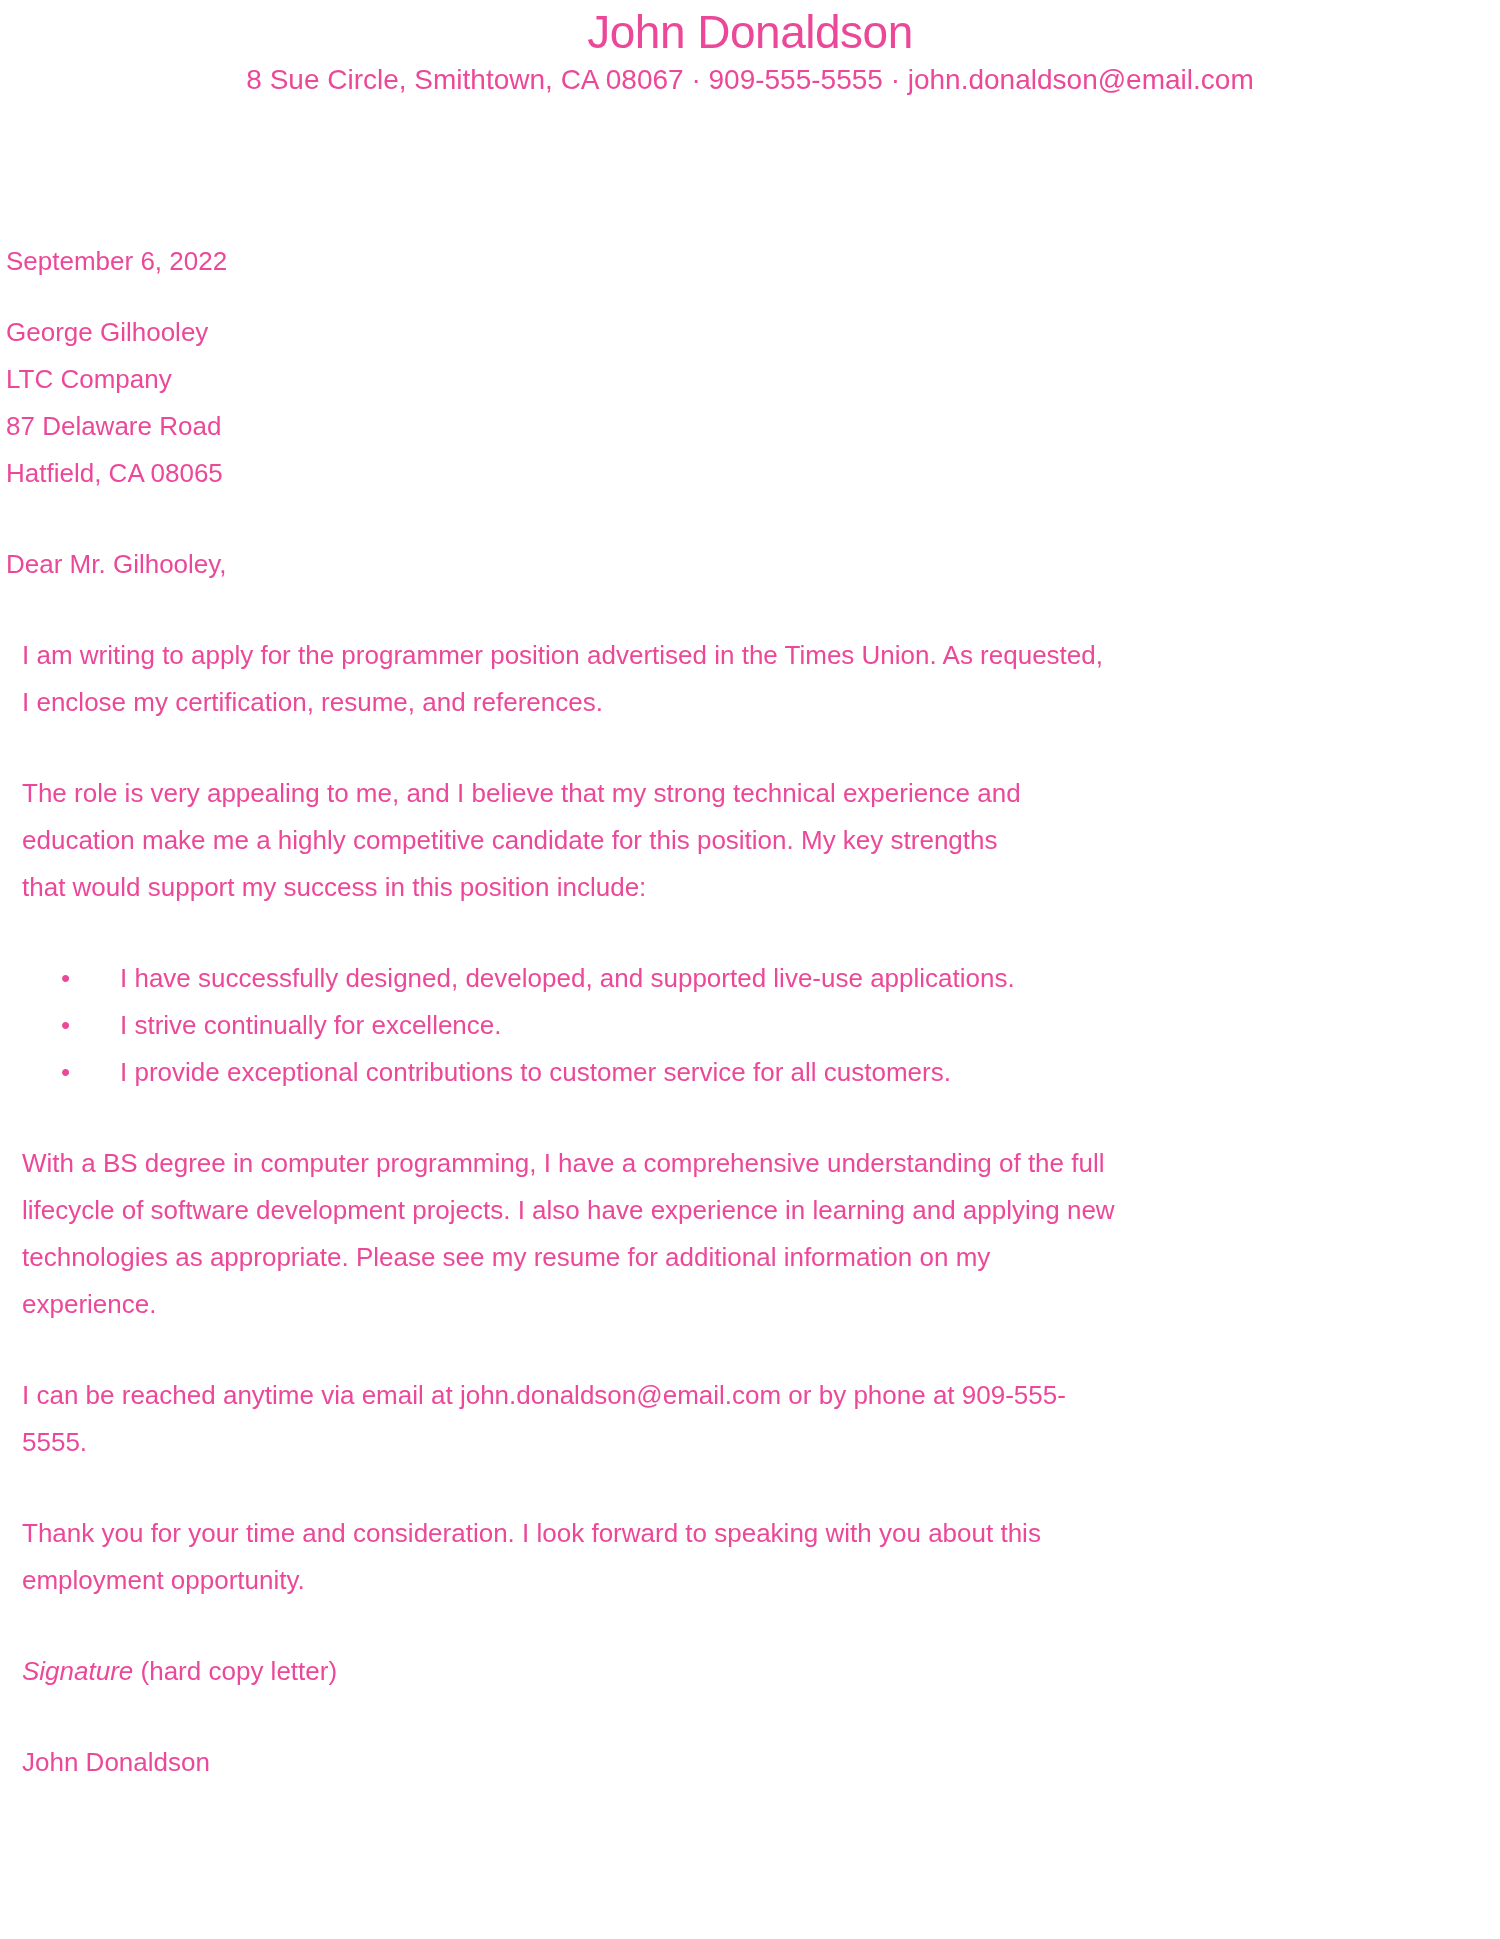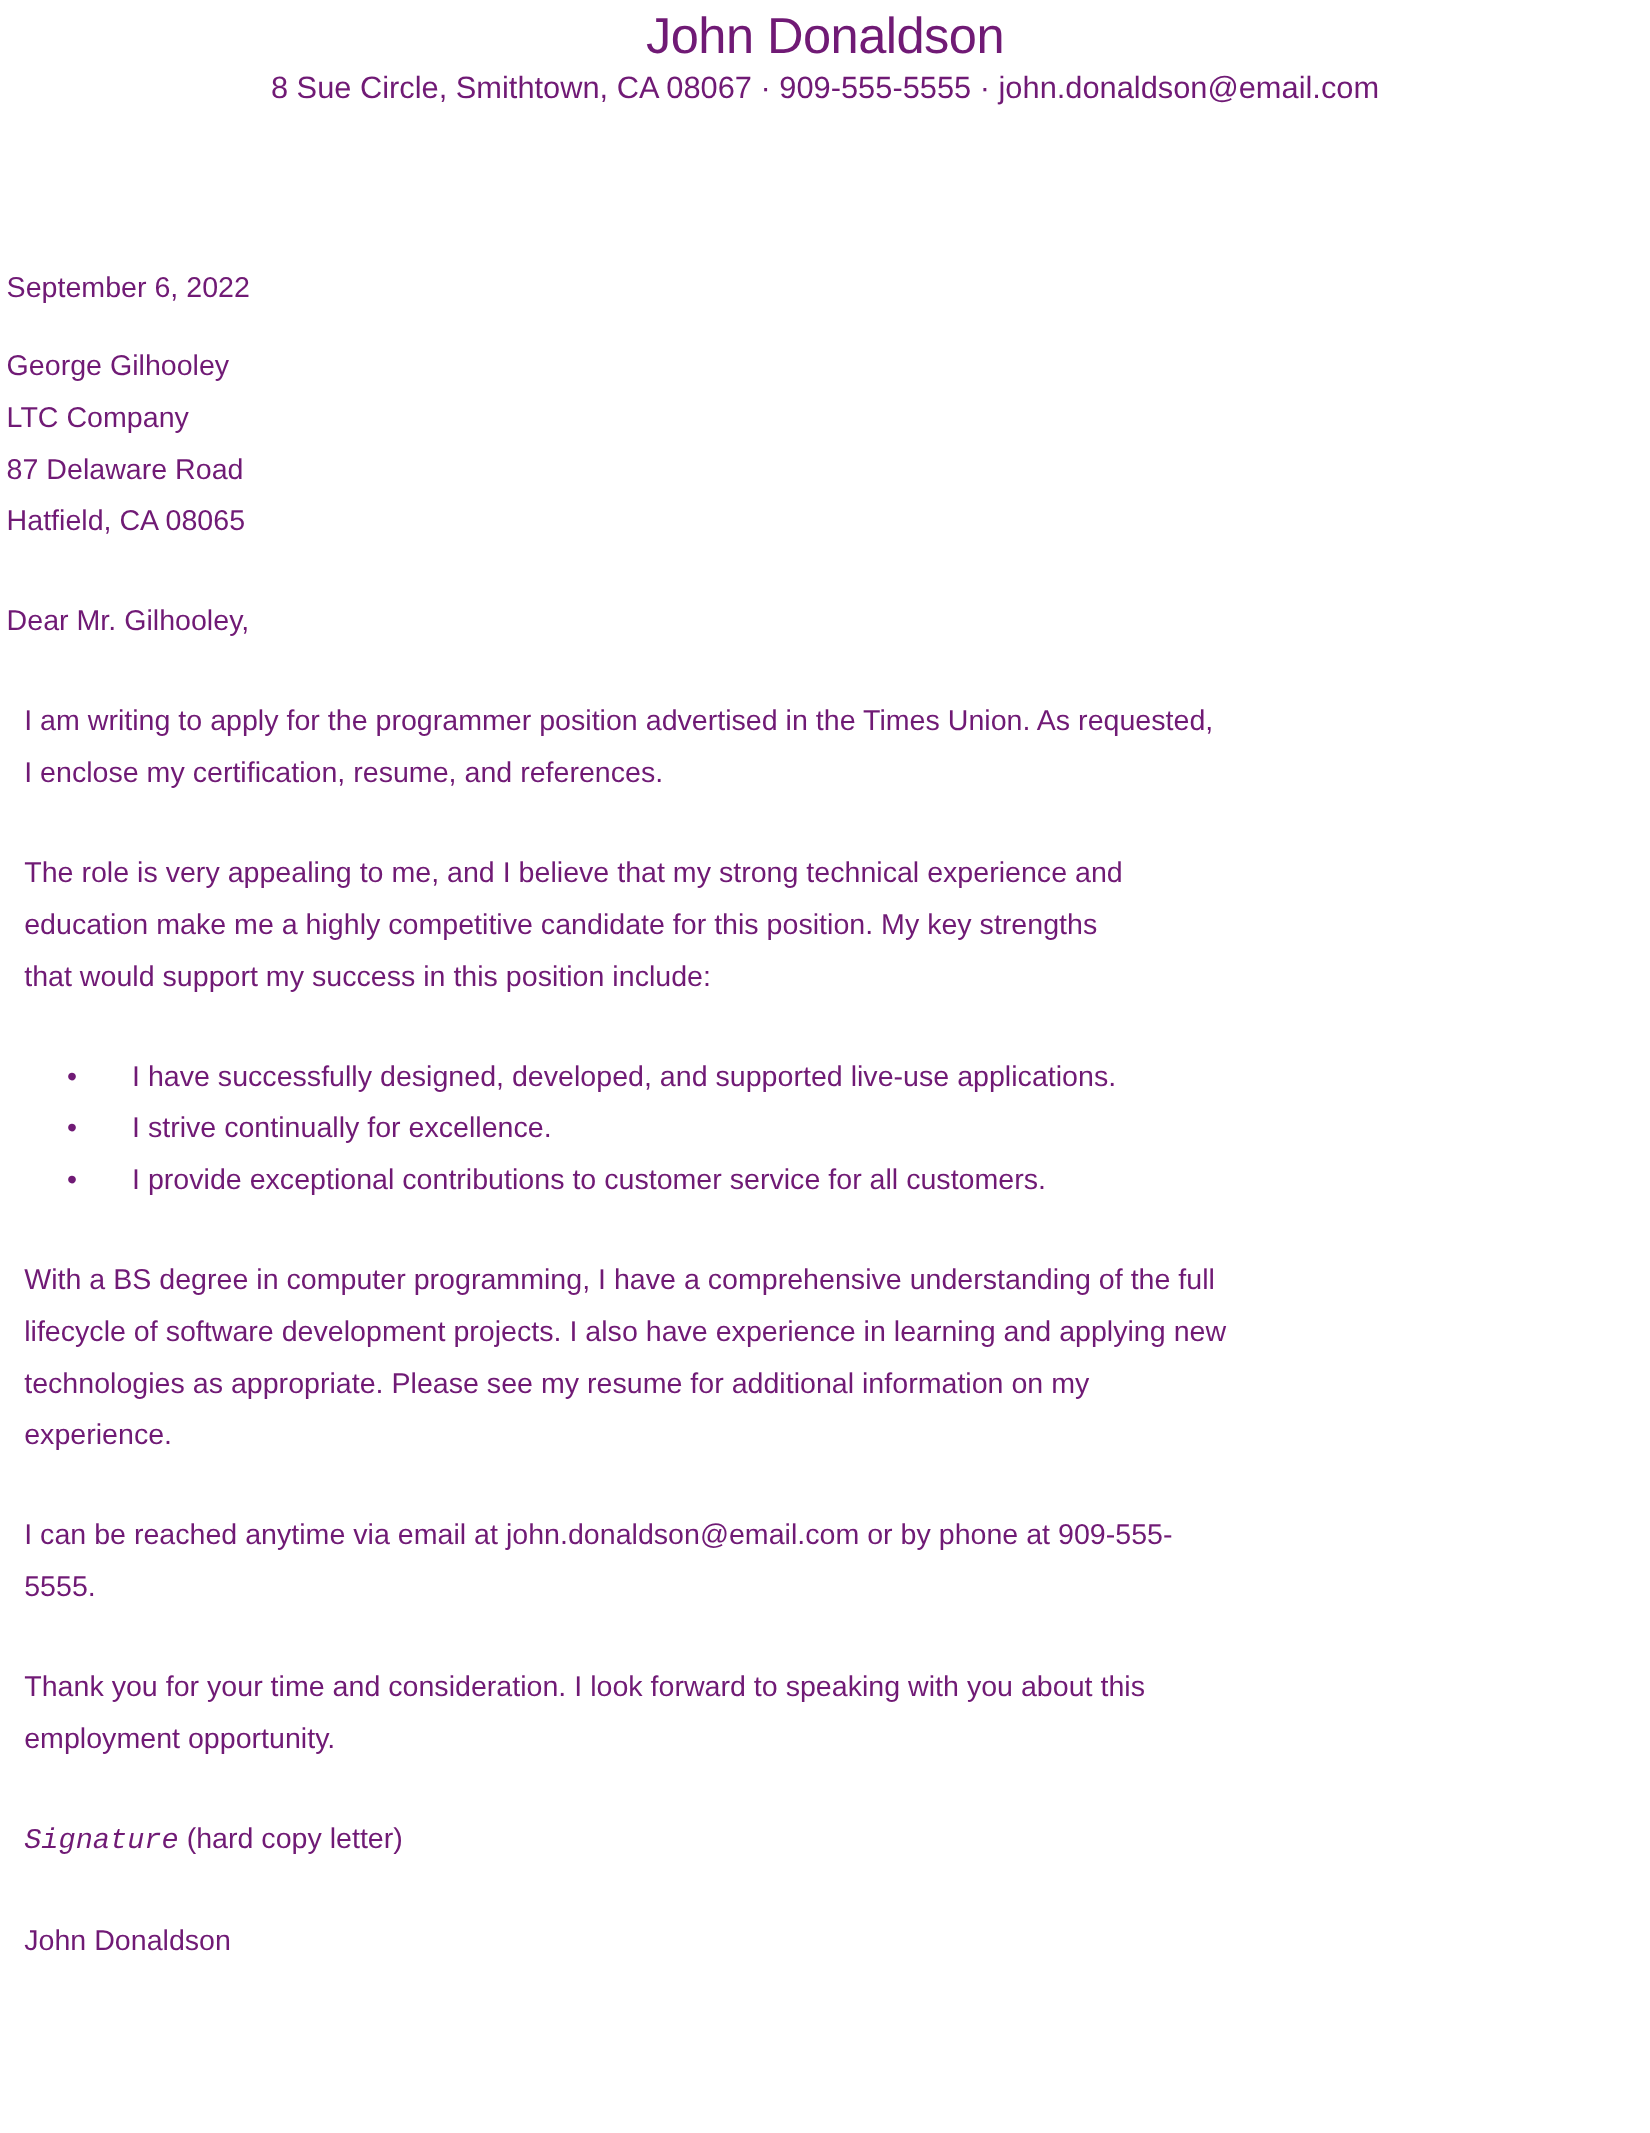--- a/index.html
+++ b/index.html
@@ -66,27 +66,26 @@
     white-space: nowrap;
   }
   ul.bullets li::before {
     content: "\2022";
     position: absolute;
     left: 55px;
     top: 0;
   }
   .italic {
     font-style: italic;
-    font-family: Liberation Mono, monospace;
   }
 </style>
 </head>
 <body>
 
-<div class="page" style="background: rgb(255, 255, 255); color: #701a75;">
+<div class="page" style="background: rgb(255, 255, 255); color: #ec4899;">
   <div class="letter-header">
     <div class="sender-name">John Donaldson</div>
     <div class="sender-contact">8 Sue Circle, Smithtown, CA 08067 · 909-555-5555 · john.donaldson@email.com</div>
   </div>
 
   <div class="letter-body">
     <div class="date-line">September 6, 2022</div>
 
     <div class="recipient-block">
       <div>George Gilhooley</div>

